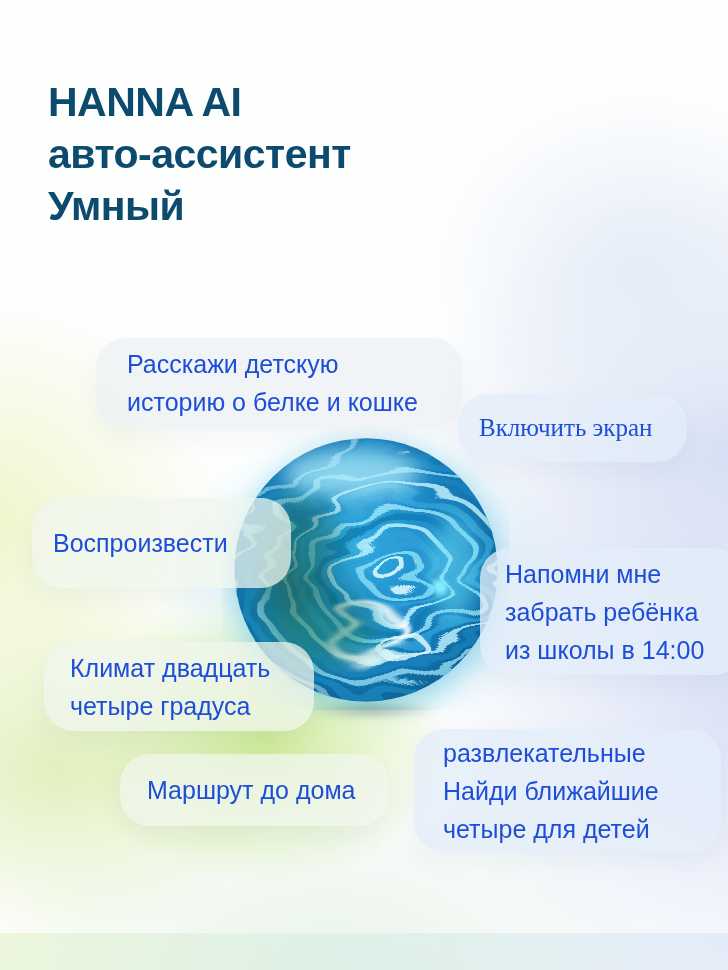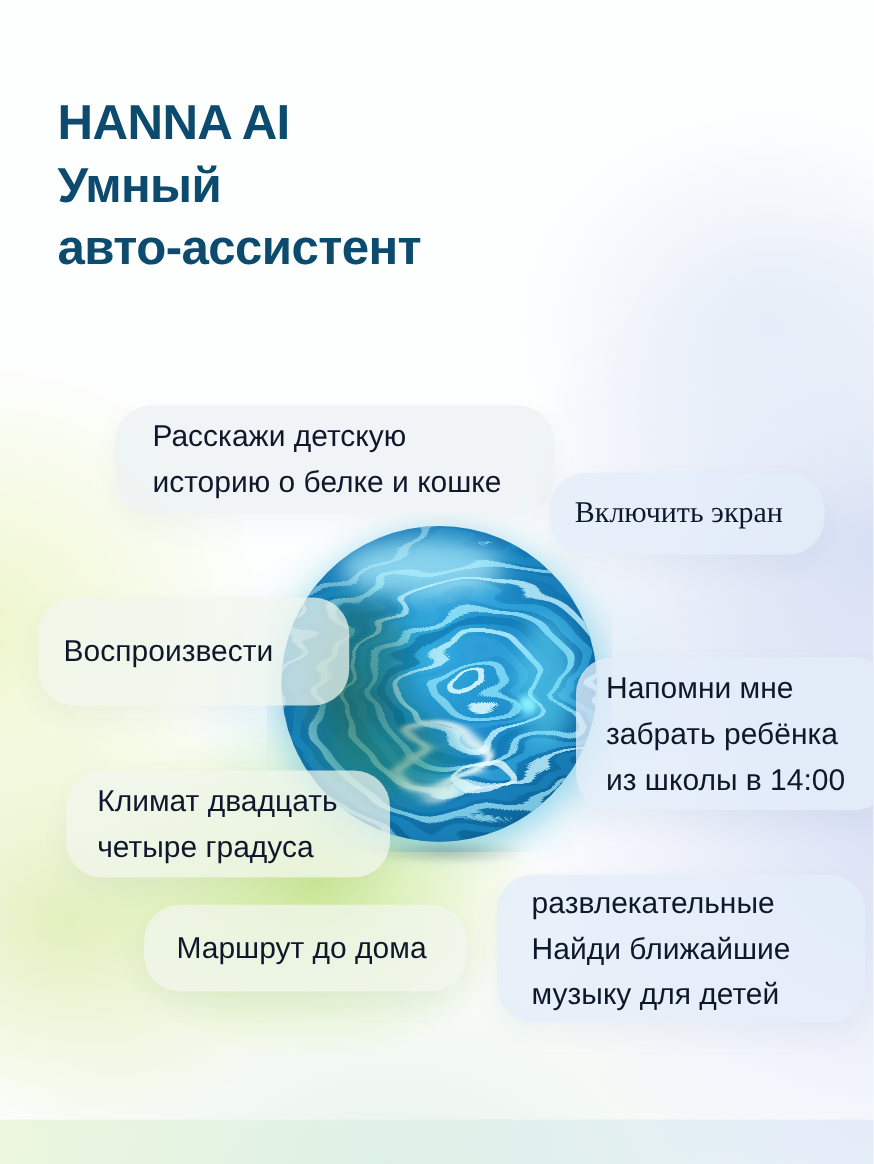--- a/index.html
+++ b/index.html
@@ -31,45 +31,45 @@
     letter-spacing:-0.5px;color:#0c4a6e;
   }
   .orb-wrap{position:absolute;left:222px;top:426px;width:288px;height:284px;z-index:1;}
   .orb-shadow{
     position:absolute;left:278px;top:697px;width:188px;height:26px;z-index:1;
     background:radial-gradient(closest-side, rgba(25,65,90,0.34), rgba(25,65,90,0) 72%);
     filter:blur(3px);
   }
   .bubble{
     position:absolute;z-index:2;display:flex;flex-direction:column;justify-content:center;
-    border-radius:30px;color:#0f172a;font-size:25px;line-height:38px;
+    border-radius:30px;color:#1d4ed8;font-size:25px;line-height:38px;
     box-shadow:0 10px 24px rgba(40,80,120,0.05);
   }
   .bubble .line{white-space:nowrap;}
   .tint-gray {background:rgba(236,241,243,0.78);}
   .tint-green{background:rgba(240,245,238,0.74);}
   .tint-blue {background:rgba(227,237,248,0.78);}
   .b1{left:96px; top:338px; min-width:321px; height:90px;  padding:0 14px 0 31px;}
   .b2{left:458px;top:394px; min-width:196px; height:68px;  padding:0 12px 0 21px;font-family:Liberation Serif, serif;}
   .b3{left:32px; top:498px; min-width:226px; height:90px;  padding:0 12px 0 21px;}
   .b4{left:480px;top:548px; min-width:228px; height:127px; padding:0 10px 0 25px;}
-  .b5{left:55px; top:642px; min-width:232px; height:89px;  padding:0 12px 0 26px;}
+  .b5{left:44px; top:642px; min-width:232px; height:89px;  padding:0 12px 0 26px;}
   .b6{left:120px;top:754px; min-width:230px; height:72px;  padding:0 12px 0 27px;}
   .b7{left:414px;top:729px; min-width:268px; height:123px; padding:0 10px 0 29px;}
 </style>
 </head>
 <body>
 
 <div class="bg"></div>
 <div class="bottom-band"></div>
 
 <div class="title-block">
   <h1>HANNA AI</h1>
+  <div class="sub">авто-ассистент</div>
   <div class="sub">Умный</div>
-  <div class="sub">авто-ассистент</div>
 </div>
 
 <div class="orb-wrap">
   <svg width="288" height="284" viewBox="0 0 300 300">
     <defs>
       <radialGradient id="orbBase" cx="46%" cy="42%" r="68%">
         <stop offset="0%" stop-color="#34b0e2"></stop>
         <stop offset="42%" stop-color="#1f8ecb"></stop>
         <stop offset="72%" stop-color="#1273ae"></stop>
         <stop offset="100%" stop-color="#0a5682"></stop>
@@ -153,14 +153,14 @@
   <div class="line">четыре градуса</div>
 </div>
 
 <div class="bubble tint-green b6">
   <div class="line">Маршрут до дома</div>
 </div>
 
 <div class="bubble tint-blue b7">
   <div class="line">развлекательные</div>
   <div class="line">Найди ближайшие</div>
-  <div class="line">музыку для детей</div>
+  <div class="line">четыре для детей</div>
 </div>
 
 </body></html>

